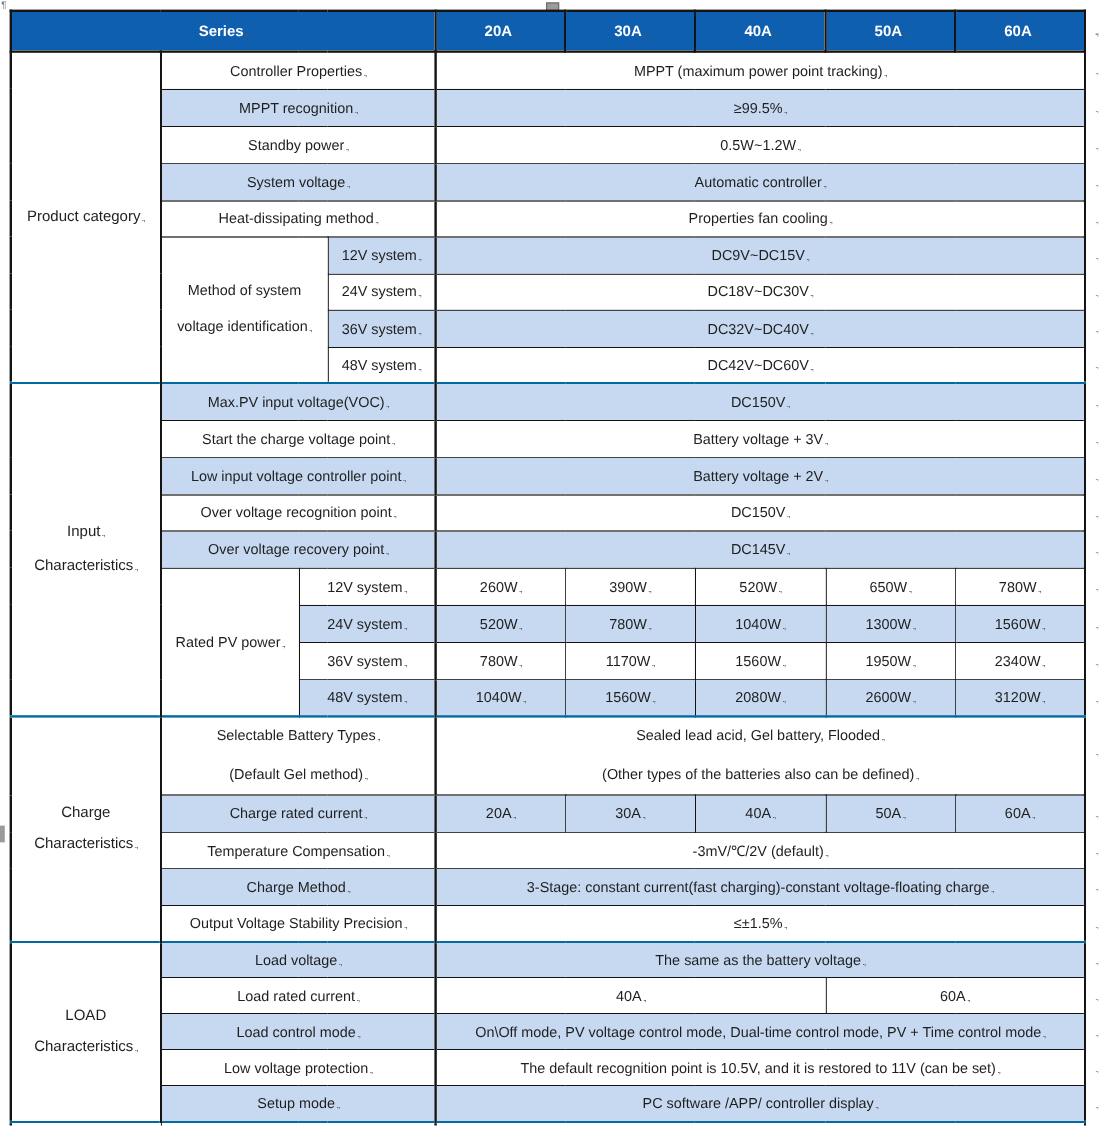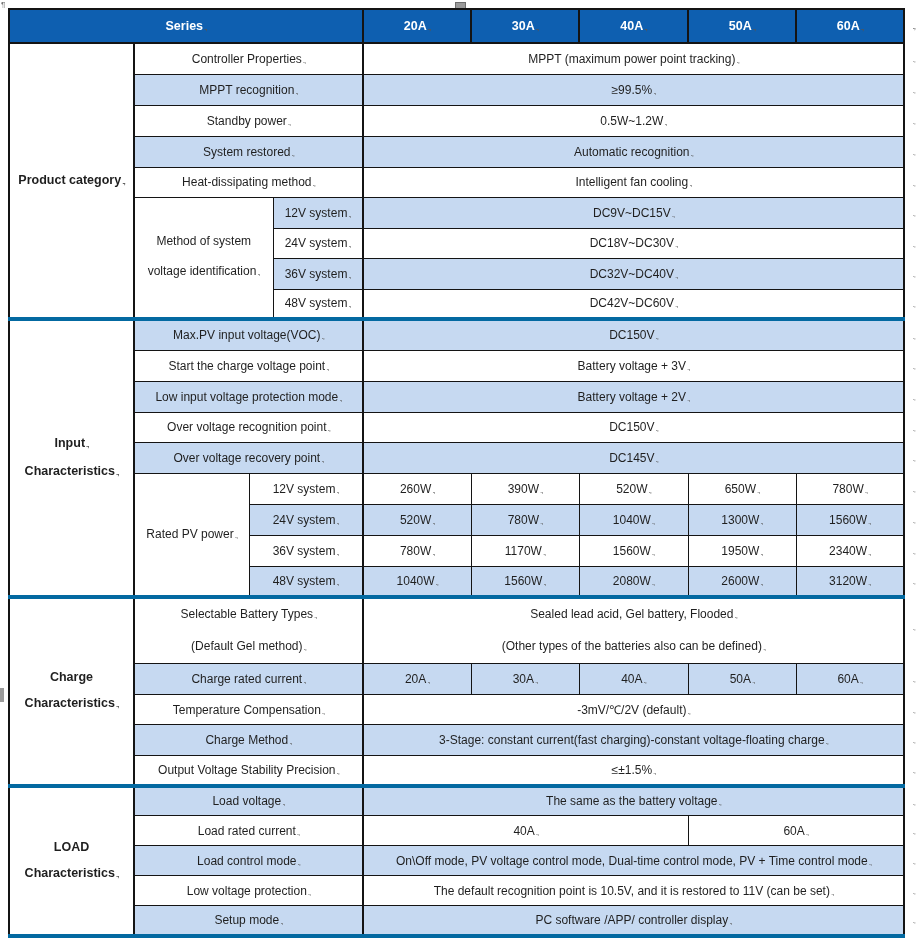--- a/index.html
+++ b/index.html
@@ -17,23 +17,23 @@
     text-align:center;vertical-align:middle;
     font-size:12px;padding:0 2px;
     background:#fff;position:relative;
   }
   td.b{background:#c6d9f1}
   td.hdr{
     background:#0e5fb0;color:#fff;font-weight:bold;font-size:12.5px;
     border:2px solid #141414;
     text-align:center;
   }
-  td.cat{font-weight:bold;font-size:12.5px;border-right:2px solid #141414;line-height:26px}
+  td.cat{font-weight:normal;font-size:12.5px;border-right:2px solid #141414;line-height:26px}
   td.lbl{border-right:2px solid #141414}
-  tr.sec>td{border-top:4px solid #0369a1}
+  tr.sec>td{border-top:2px solid #0369a1}
   tr.hrow{height:34px}
   .h31{height:31px}.h30{height:30px}.h62{height:62px}.h8{height:8px}
   .ln{line-height:30px}
   .lnc{line-height:26px}
   .m{font-size:8px;color:#555;margin-left:1px;letter-spacing:-1px}
   .rm{position:absolute;right:-12px;top:38%;font-size:8px;color:#8a8a8a;letter-spacing:-1px}
   .handle{
     position:absolute;left:455px;top:2px;width:9px;height:6px;
     background:#9b9b9b;border:1px solid #6e6e6e;
   }
@@ -77,26 +77,26 @@
   </tr>
   <tr class="h31">
     <td class="lbl b" colspan="3"><span>MPPT recognition</span><span class="m">.,</span></td>
     <td class="b" colspan="5"><span>≥99.5%</span><span class="m">.,</span><span class="rm">.,</span></td>
   </tr>
   <tr class="h31">
     <td class="lbl" colspan="3"><span>Standby power</span><span class="m">.,</span></td>
     <td colspan="5"><span>0.5W~1.2W</span><span class="m">.,</span><span class="rm">.,</span></td>
   </tr>
   <tr class="h31">
-    <td class="lbl b" colspan="3"><span>System restored</span><span class="m">.,</span></td>
-    <td class="b" colspan="5"><span>Automatic recognition</span><span class="m">.,</span><span class="rm">.,</span></td>
+    <td class="lbl b" colspan="3"><span>System voltage</span><span class="m">.,</span></td>
+    <td class="b" colspan="5"><span>Automatic controller</span><span class="m">.,</span><span class="rm">.,</span></td>
   </tr>
   <tr class="h30">
     <td class="lbl" colspan="3"><span>Heat-dissipating method</span><span class="m">.,</span></td>
-    <td colspan="5"><span>Intelligent fan cooling</span><span class="m">.,</span><span class="rm">.,</span></td>
+    <td colspan="5"><span>Properties fan cooling</span><span class="m">.,</span><span class="rm">.,</span></td>
   </tr>
   <tr class="h31">
     <td rowspan="4" colspan="2">
       <div class="ln">Method of system</div>
       <div class="ln"><span>voltage identification</span><span class="m">.,</span></div>
     </td>
     <td class="lbl b"><span>12V system</span><span class="m">.,</span></td>
     <td class="b" colspan="5"><span>DC9V~DC15V</span><span class="m">.,</span><span class="rm">.,</span></td>
   </tr>
   <tr class="h30">
@@ -118,21 +118,21 @@
       <div class="lnc"><span>Characteristics</span><span class="m">.,</span></div>
     </td>
     <td class="lbl b" colspan="3"><span>Max.PV input voltage(VOC)</span><span class="m">.,</span></td>
     <td class="b" colspan="5"><span>DC150V</span><span class="m">.,</span><span class="rm">.,</span></td>
   </tr>
   <tr class="h31">
     <td class="lbl" colspan="3"><span>Start the charge voltage point</span><span class="m">.,</span></td>
     <td colspan="5"><span>Battery voltage + 3V</span><span class="m">.,</span><span class="rm">.,</span></td>
   </tr>
   <tr class="h31">
-    <td class="lbl b" colspan="3"><span>Low input voltage protection mode</span><span class="m">.,</span></td>
+    <td class="lbl b" colspan="3"><span>Low input voltage controller point</span><span class="m">.,</span></td>
     <td class="b" colspan="5"><span>Battery voltage + 2V</span><span class="m">.,</span><span class="rm">.,</span></td>
   </tr>
   <tr class="h30">
     <td class="lbl" colspan="3"><span>Over voltage recognition point</span><span class="m">.,</span></td>
     <td colspan="5"><span>DC150V</span><span class="m">.,</span><span class="rm">.,</span></td>
   </tr>
   <tr class="h31">
     <td class="lbl b" colspan="3"><span>Over voltage recovery point</span><span class="m">.,</span></td>
     <td class="b" colspan="5"><span>DC145V</span><span class="m">.,</span><span class="rm">.,</span></td>
   </tr>

